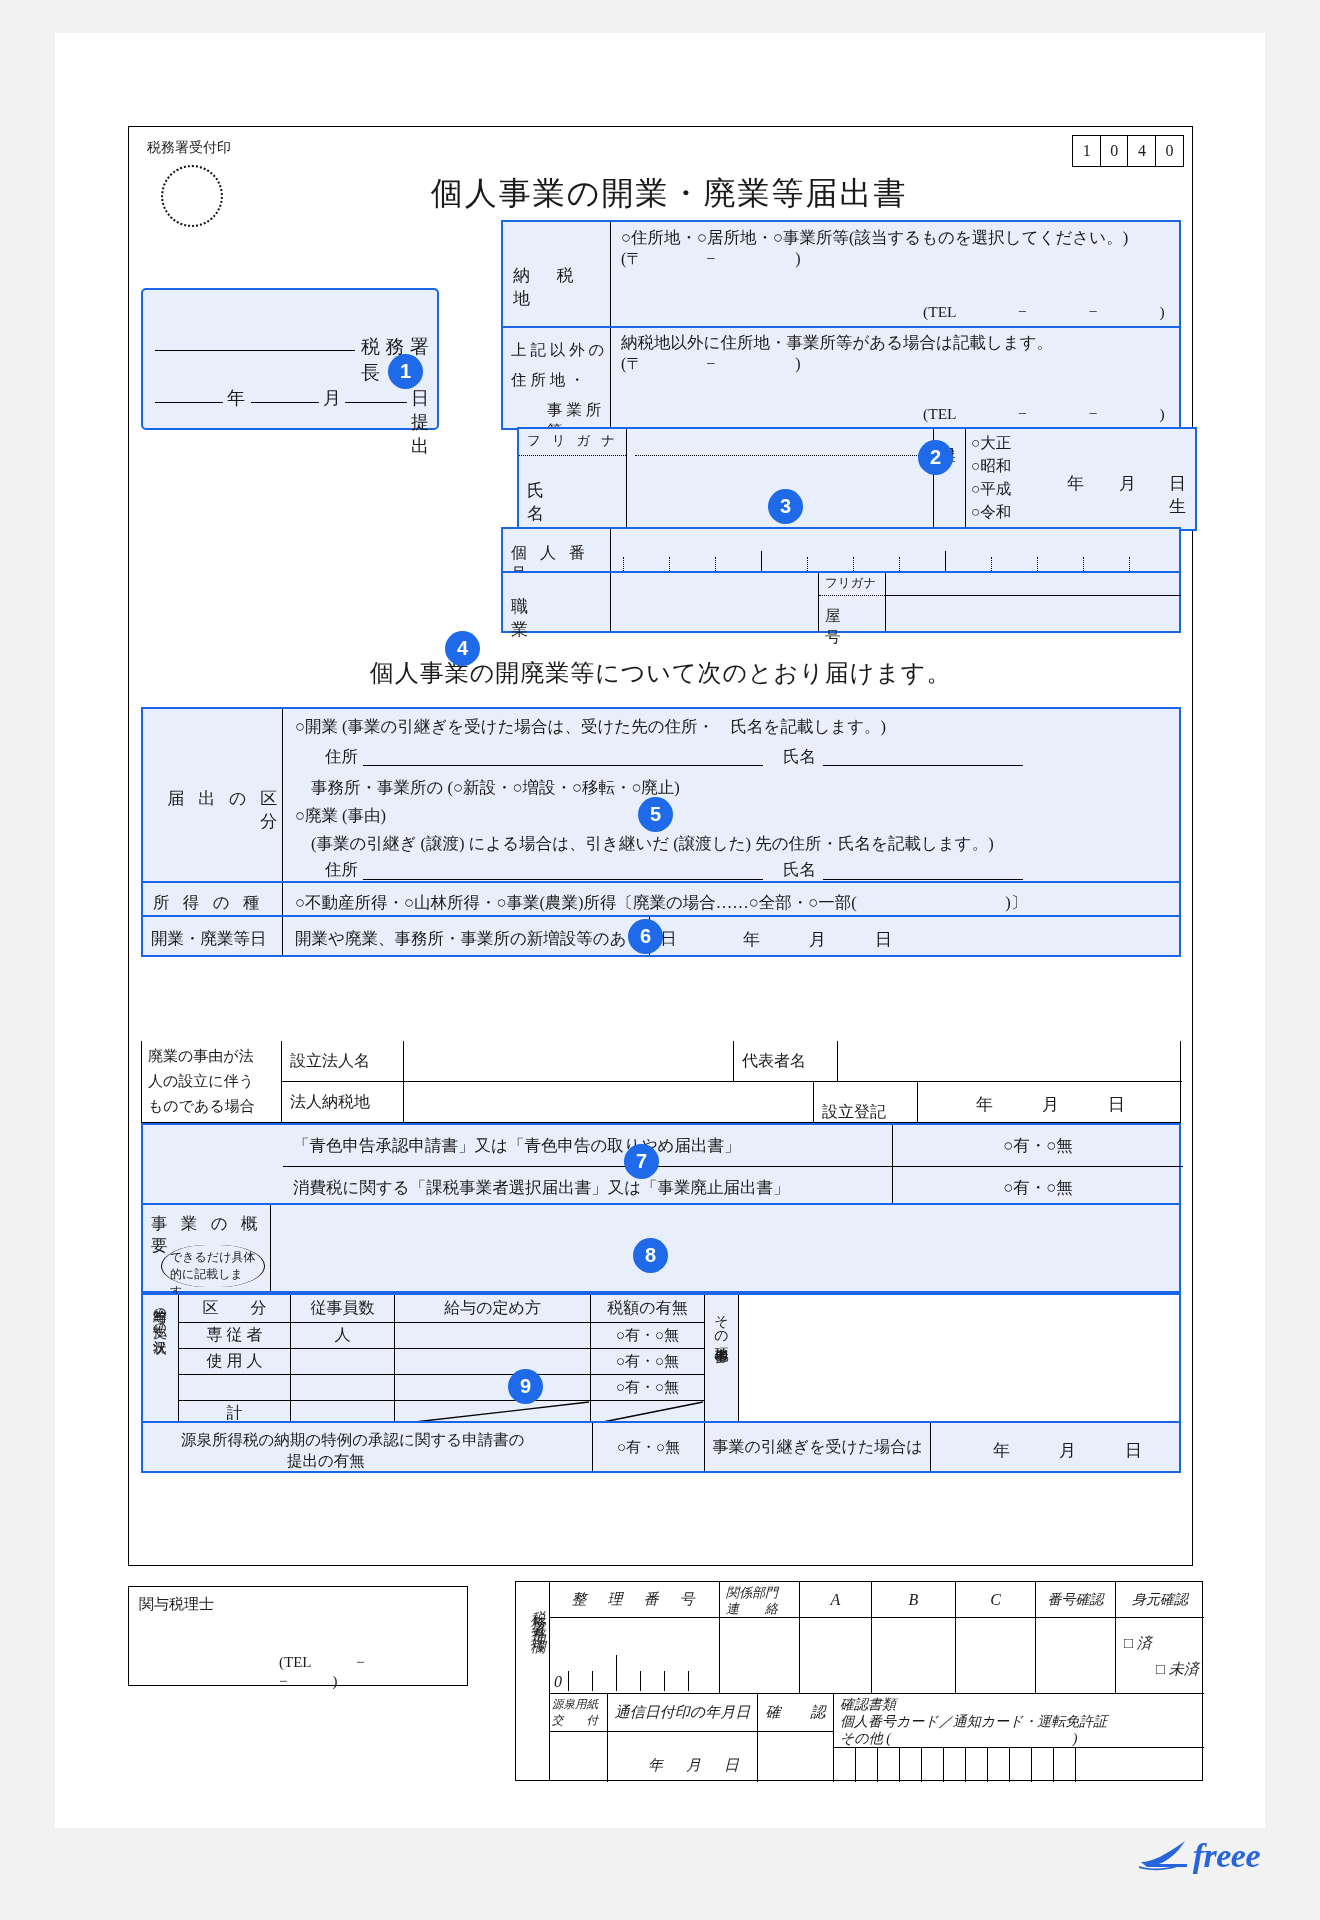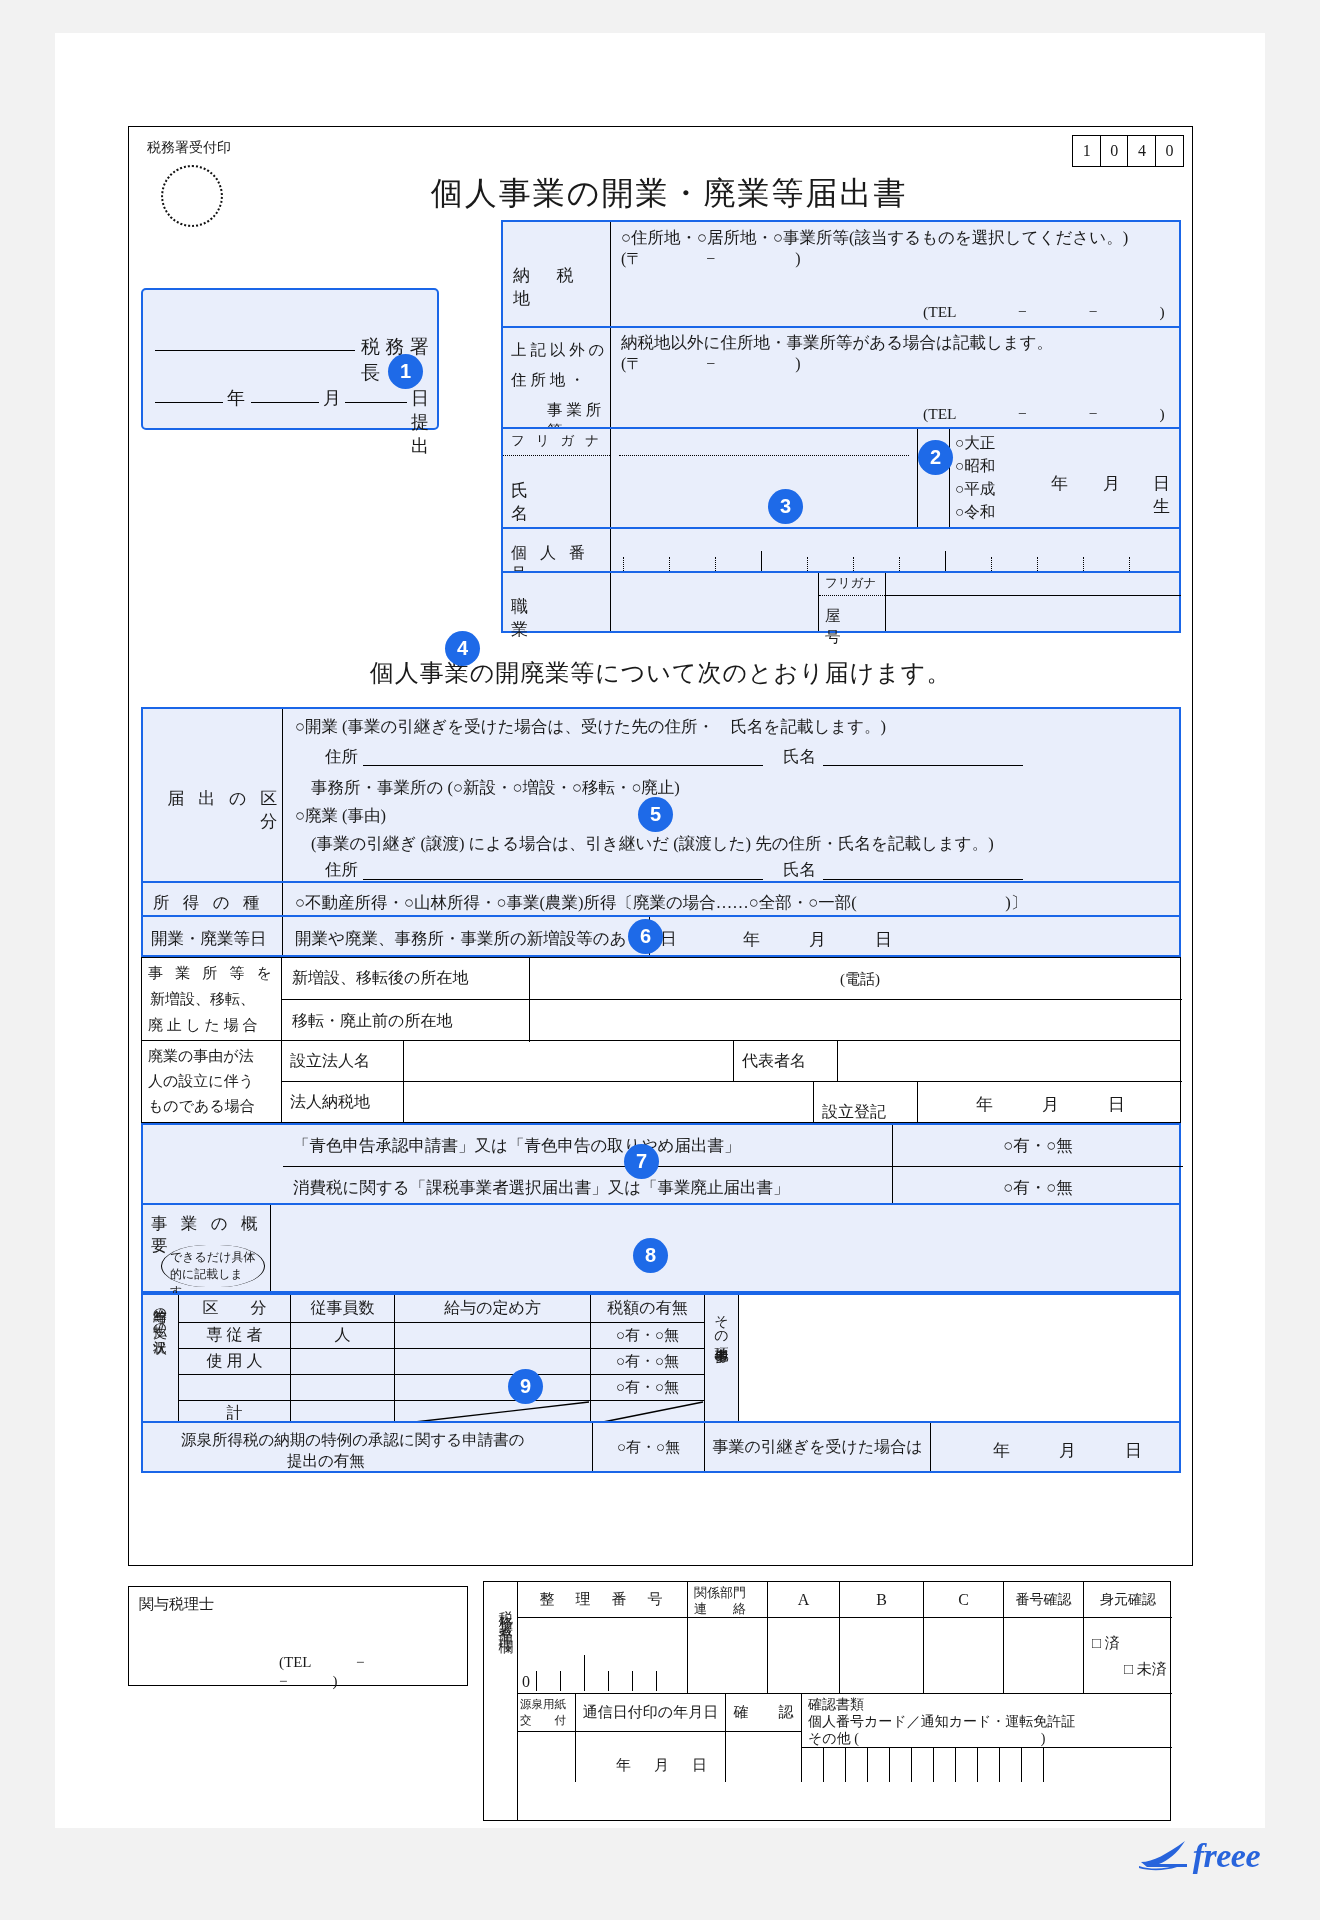--- a/index.html
+++ b/index.html
@@ -101,21 +101,21 @@
         <div class="abs" style="left:8px;top:12px;font-size:15.5px;">上 記 以 外 の</div>
         <div class="abs" style="left:8px;top:42px;font-size:15.5px;">住 所 地 ・</div>
         <div class="abs" style="left:8px;top:72px;font-size:15.5px;margin-left:36px;">事 業 所 等</div>
       </div>
       <div class="abs" style="left:118px;top:4px;font-size:16.5px;">納税地以外に住所地・事業所等がある場合は記載します。</div>
       <div class="abs" style="left:118px;top:26px;font-size:16px;">(〒　　　　−　　　　　)</div>
       <div class="abs" style="left:420px;top:76px;font-size:15.5px;">(TEL　　　　−　　　　−　　　　)</div>
     </div>
     <div class="badge" style="left:790px;top:314px;">2</div>
 
-    <div class="abs blue fillblue" style="left:372px;top:300px;width:680px;height:104px;padding-left:44px;">
+    <div class="abs blue fillblue" style="left:388px;top:300px;width:680px;height:104px;padding-left:44px;">
 
       <div class="abs" style="left:0;top:0;width:108px;height:100%;border-right:1.4px solid #000;">
         <div class="abs sp1" style="left:8px;top:3px;font-size:13.5px;">フ リ ガ ナ</div>
         <div class="abs sp1" style="left:8px;top:50px;font-size:17px;">氏　　　名</div>
         <div class="abs" style="left:0;top:26px;width:100%;border-top:1.3px dotted #000;"></div>
       </div>
 
       <div class="abs" style="left:108px;top:0;width:307px;height:100%;border-right:1.4px solid #000;">
         <div class="abs" style="left:8px;top:26px;width:290px;border-top:1.3px dotted #000;"></div>
       </div>
@@ -202,37 +202,20 @@
         <div class="abs" style="left:8px;top:11px;font-size:16.5px;">開業・廃業等日</div>
       </div>
       <div class="abs" style="left:152px;top:11px;font-size:16.5px;">開業や廃業、事務所・事業所の新増設等のあった日</div>
       <div class="abs" style="left:506px;top:0;width:1.4px;height:100%;background:#000;"></div>
       <div class="abs" style="left:600px;top:11px;font-size:17px;">年</div>
       <div class="abs" style="left:666px;top:11px;font-size:17px;">月</div>
       <div class="abs" style="left:732px;top:11px;font-size:17px;">日</div>
     </div>
     <div class="badge" style="left:500px;top:793px;">6</div>
 
-    <div class="abs bw" style="left:12px;top:830px;width:1040px;height:84px;">
-      <div class="abs" style="left:0;top:0;width:140px;height:100%;border-right:1.4px solid #000;">
-        <div class="abs sp1" style="left:6px;top:6px;font-size:15px;">事 業 所 等 を</div>
-        <div class="abs" style="left:8px;top:32px;font-size:15px;">新増設、移転、</div>
-        <div class="abs" style="left:6px;top:58px;font-size:15px;">廃 止 し た 場 合</div>
-      </div>
-      <div class="abs" style="left:140px;top:0;width:248px;height:42px;border-right:1.4px solid #000;border-bottom:1.4px solid #000;display:flex;align-items:center;">
-        <span style="margin-left:10px;font-size:16px;">新増設、移転後の所在地</span>
-      </div>
-      <div class="abs" style="left:388px;top:0;width:652px;height:42px;border-bottom:1.4px solid #000;">
-        <span class="abs" style="left:310px;top:12px;font-size:15px;">(電話)</span>
-      </div>
-      <div class="abs" style="left:140px;top:42px;width:248px;height:42px;border-right:1.4px solid #000;display:flex;align-items:center;">
-        <span style="margin-left:10px;font-size:16px;">移転・廃止前の所在地</span>
-      </div>
-      <div class="abs" style="left:388px;top:42px;width:652px;height:42px;"></div>
-    </div>
 
     <div class="abs bw" style="left:12px;top:914px;width:1040px;height:82px;border-top:none;">
       <div class="abs" style="left:0;top:0;width:140px;height:100%;border-right:1.4px solid #000;">
         <div class="abs" style="left:6px;top:6px;font-size:15px;">廃業の事由が法</div>
         <div class="abs" style="left:6px;top:31px;font-size:15px;">人の設立に伴う</div>
         <div class="abs" style="left:6px;top:56px;font-size:15px;">ものである場合</div>
       </div>
 
       <div class="abs" style="left:140px;top:0;width:122px;height:41px;border-right:1.4px solid #000;border-bottom:1.4px solid #000;display:flex;align-items:center;">
         <span style="margin-left:8px;font-size:16px;">設立法人名</span>
@@ -341,21 +324,21 @@
       </div>
     </div>
 
   </div>
 
   <div class="abs bw" style="left:73px;top:1553px;width:340px;height:100px;">
     <div class="abs" style="left:10px;top:8px;font-size:15px;">関与税理士</div>
     <div class="abs" style="left:150px;top:66px;font-size:15px;">(TEL　　　−　　　−　　　)</div>
   </div>
 
-  <div class="abs bw" style="left:428px;top:1548px;width:688px;height:240px;">
+  <div class="abs bw" style="left:460px;top:1548px;width:688px;height:200px;font-style:italic;">
 
     <div class="abs" style="left:0;top:0;width:34px;height:100%;border-right:1.3px solid #000;">
       <div class="abs vtxt" style="left:9px;top:16px;font-size:14.5px;line-height:1.7;letter-spacing:6px;">税務署整理欄</div>
     </div>
 
     <div class="abs ctr" style="left:34px;top:0;width:170px;height:36px;border-right:1.3px solid #000;border-bottom:1.3px solid #000;font-size:15px;letter-spacing:3px;">整　理　番　号</div>
     <div class="abs" style="left:204px;top:0;width:80px;height:36px;border-right:1.3px solid #000;border-bottom:1.3px solid #000;">
       <div class="abs" style="left:6px;top:2px;font-size:13px;">関係部門</div>
       <div class="abs" style="left:6px;top:18px;font-size:13px;">連　　絡</div>
     </div>

